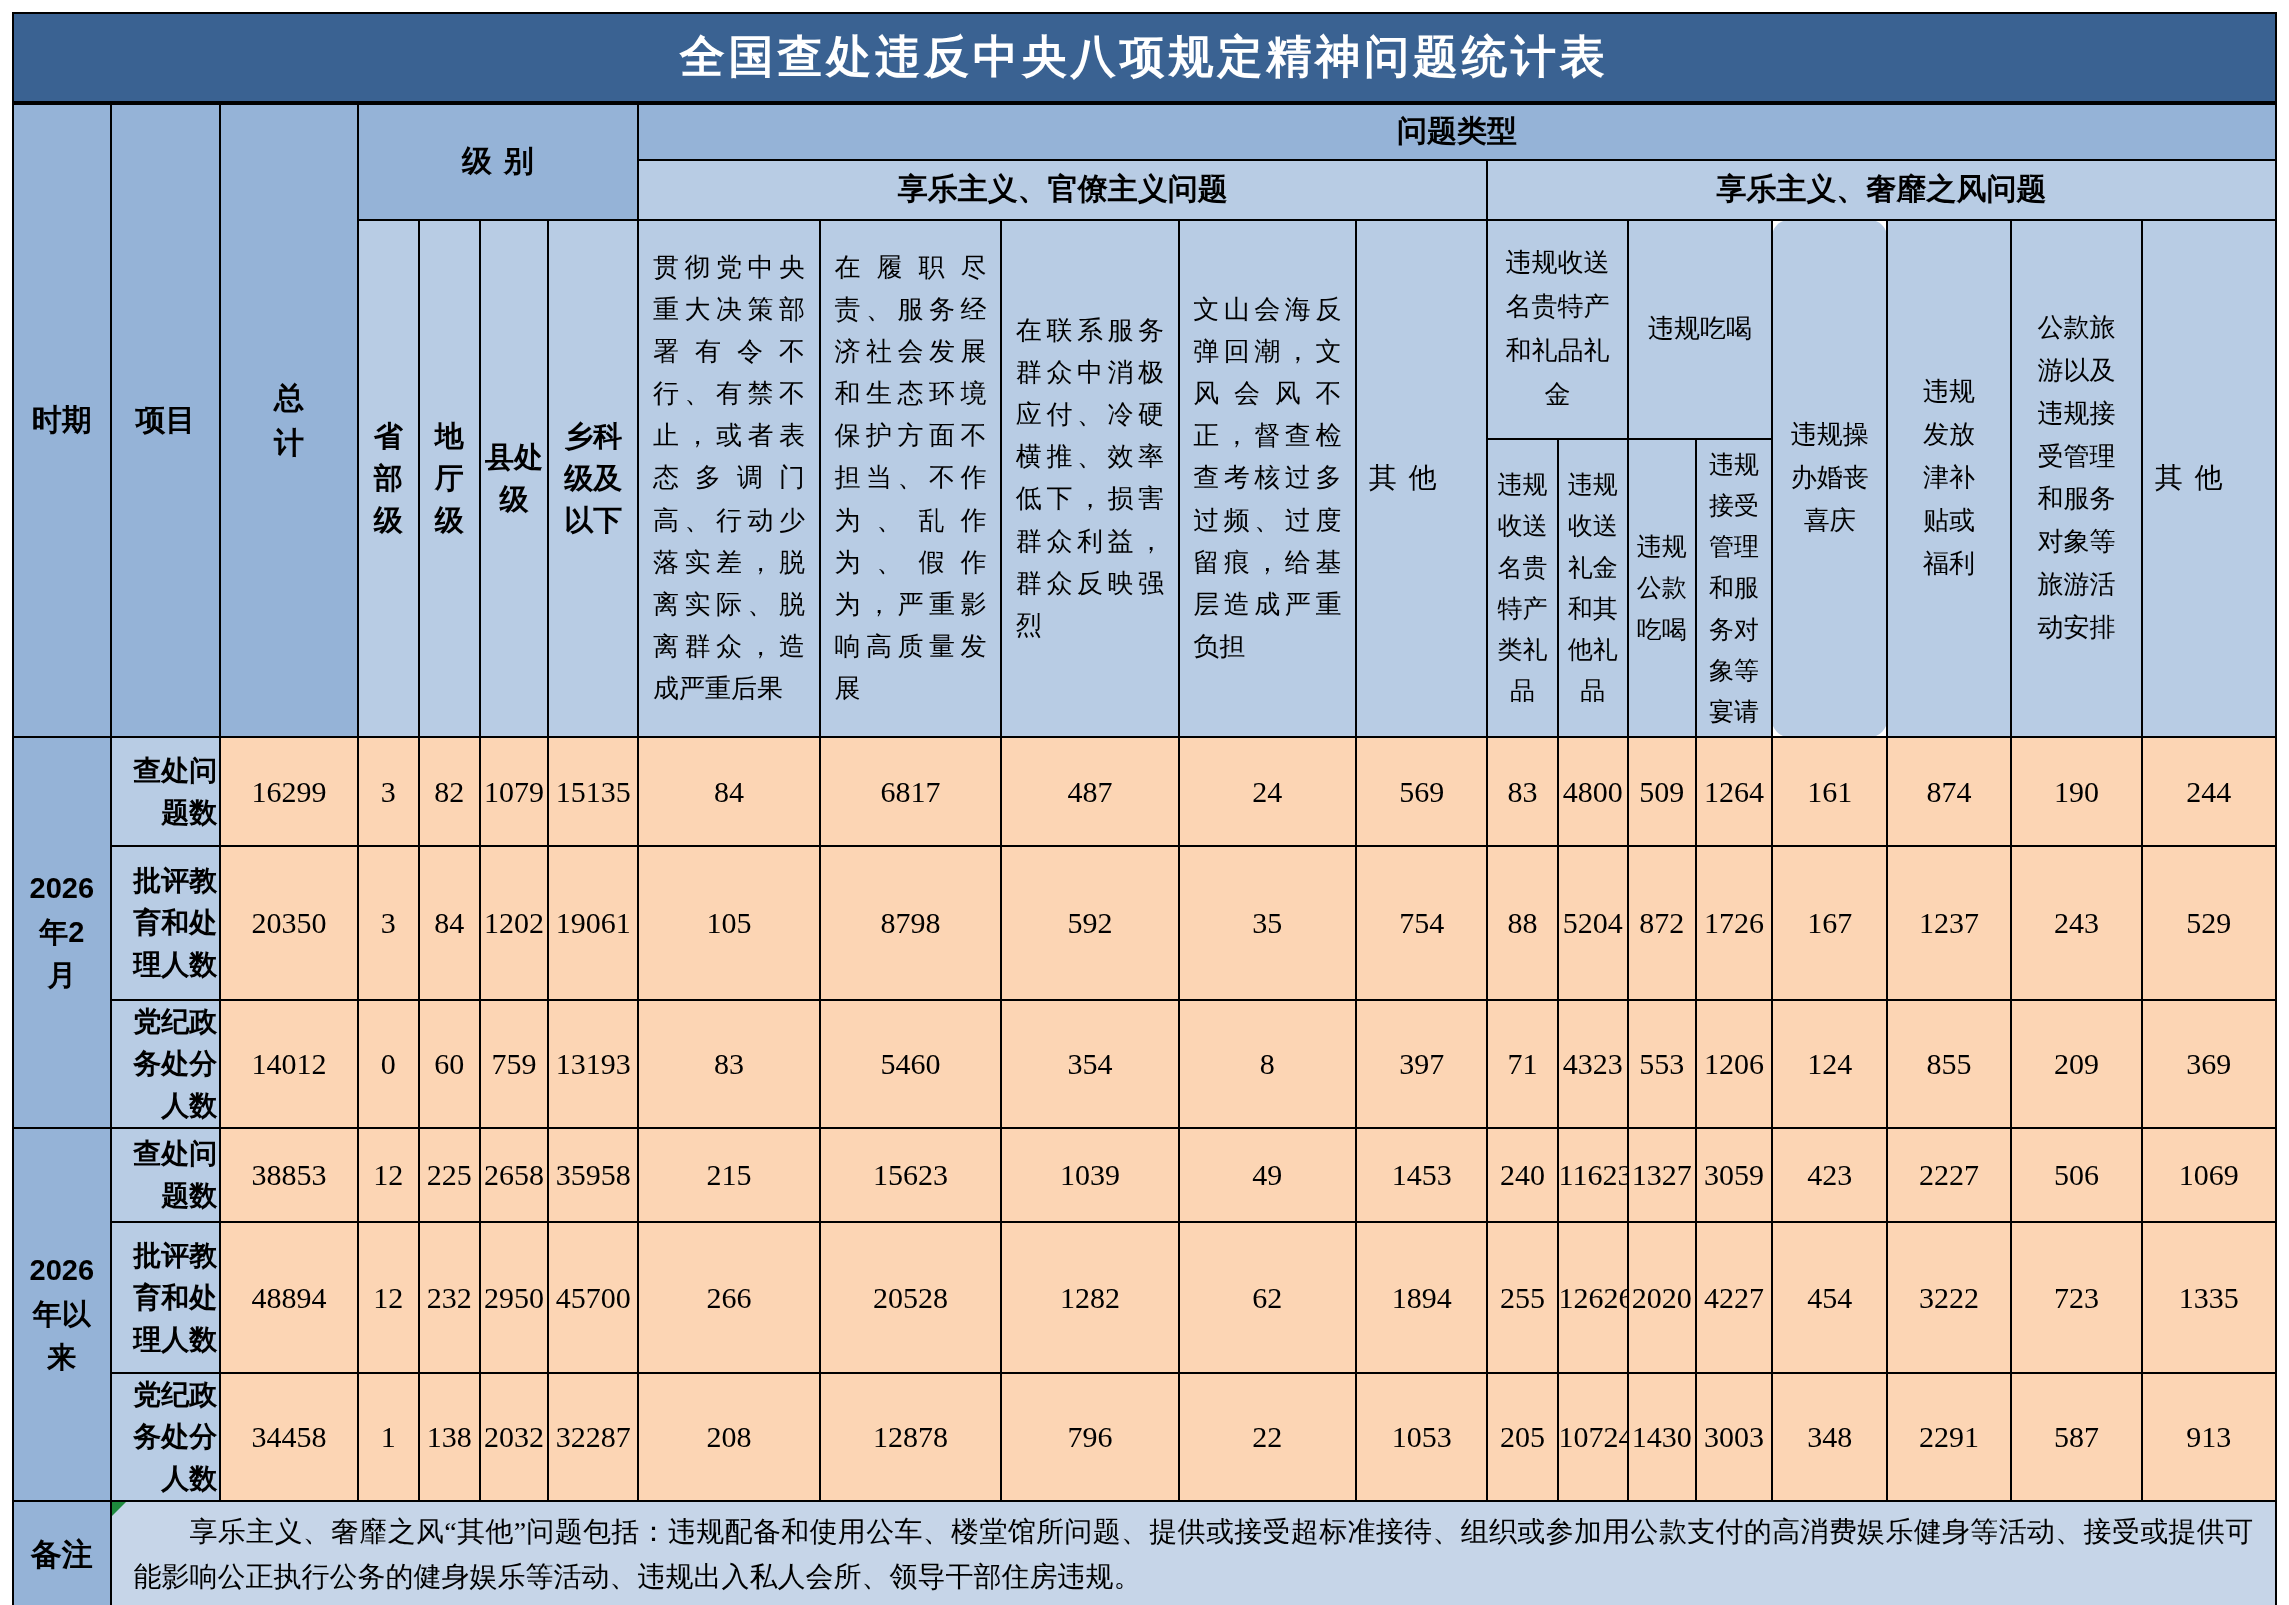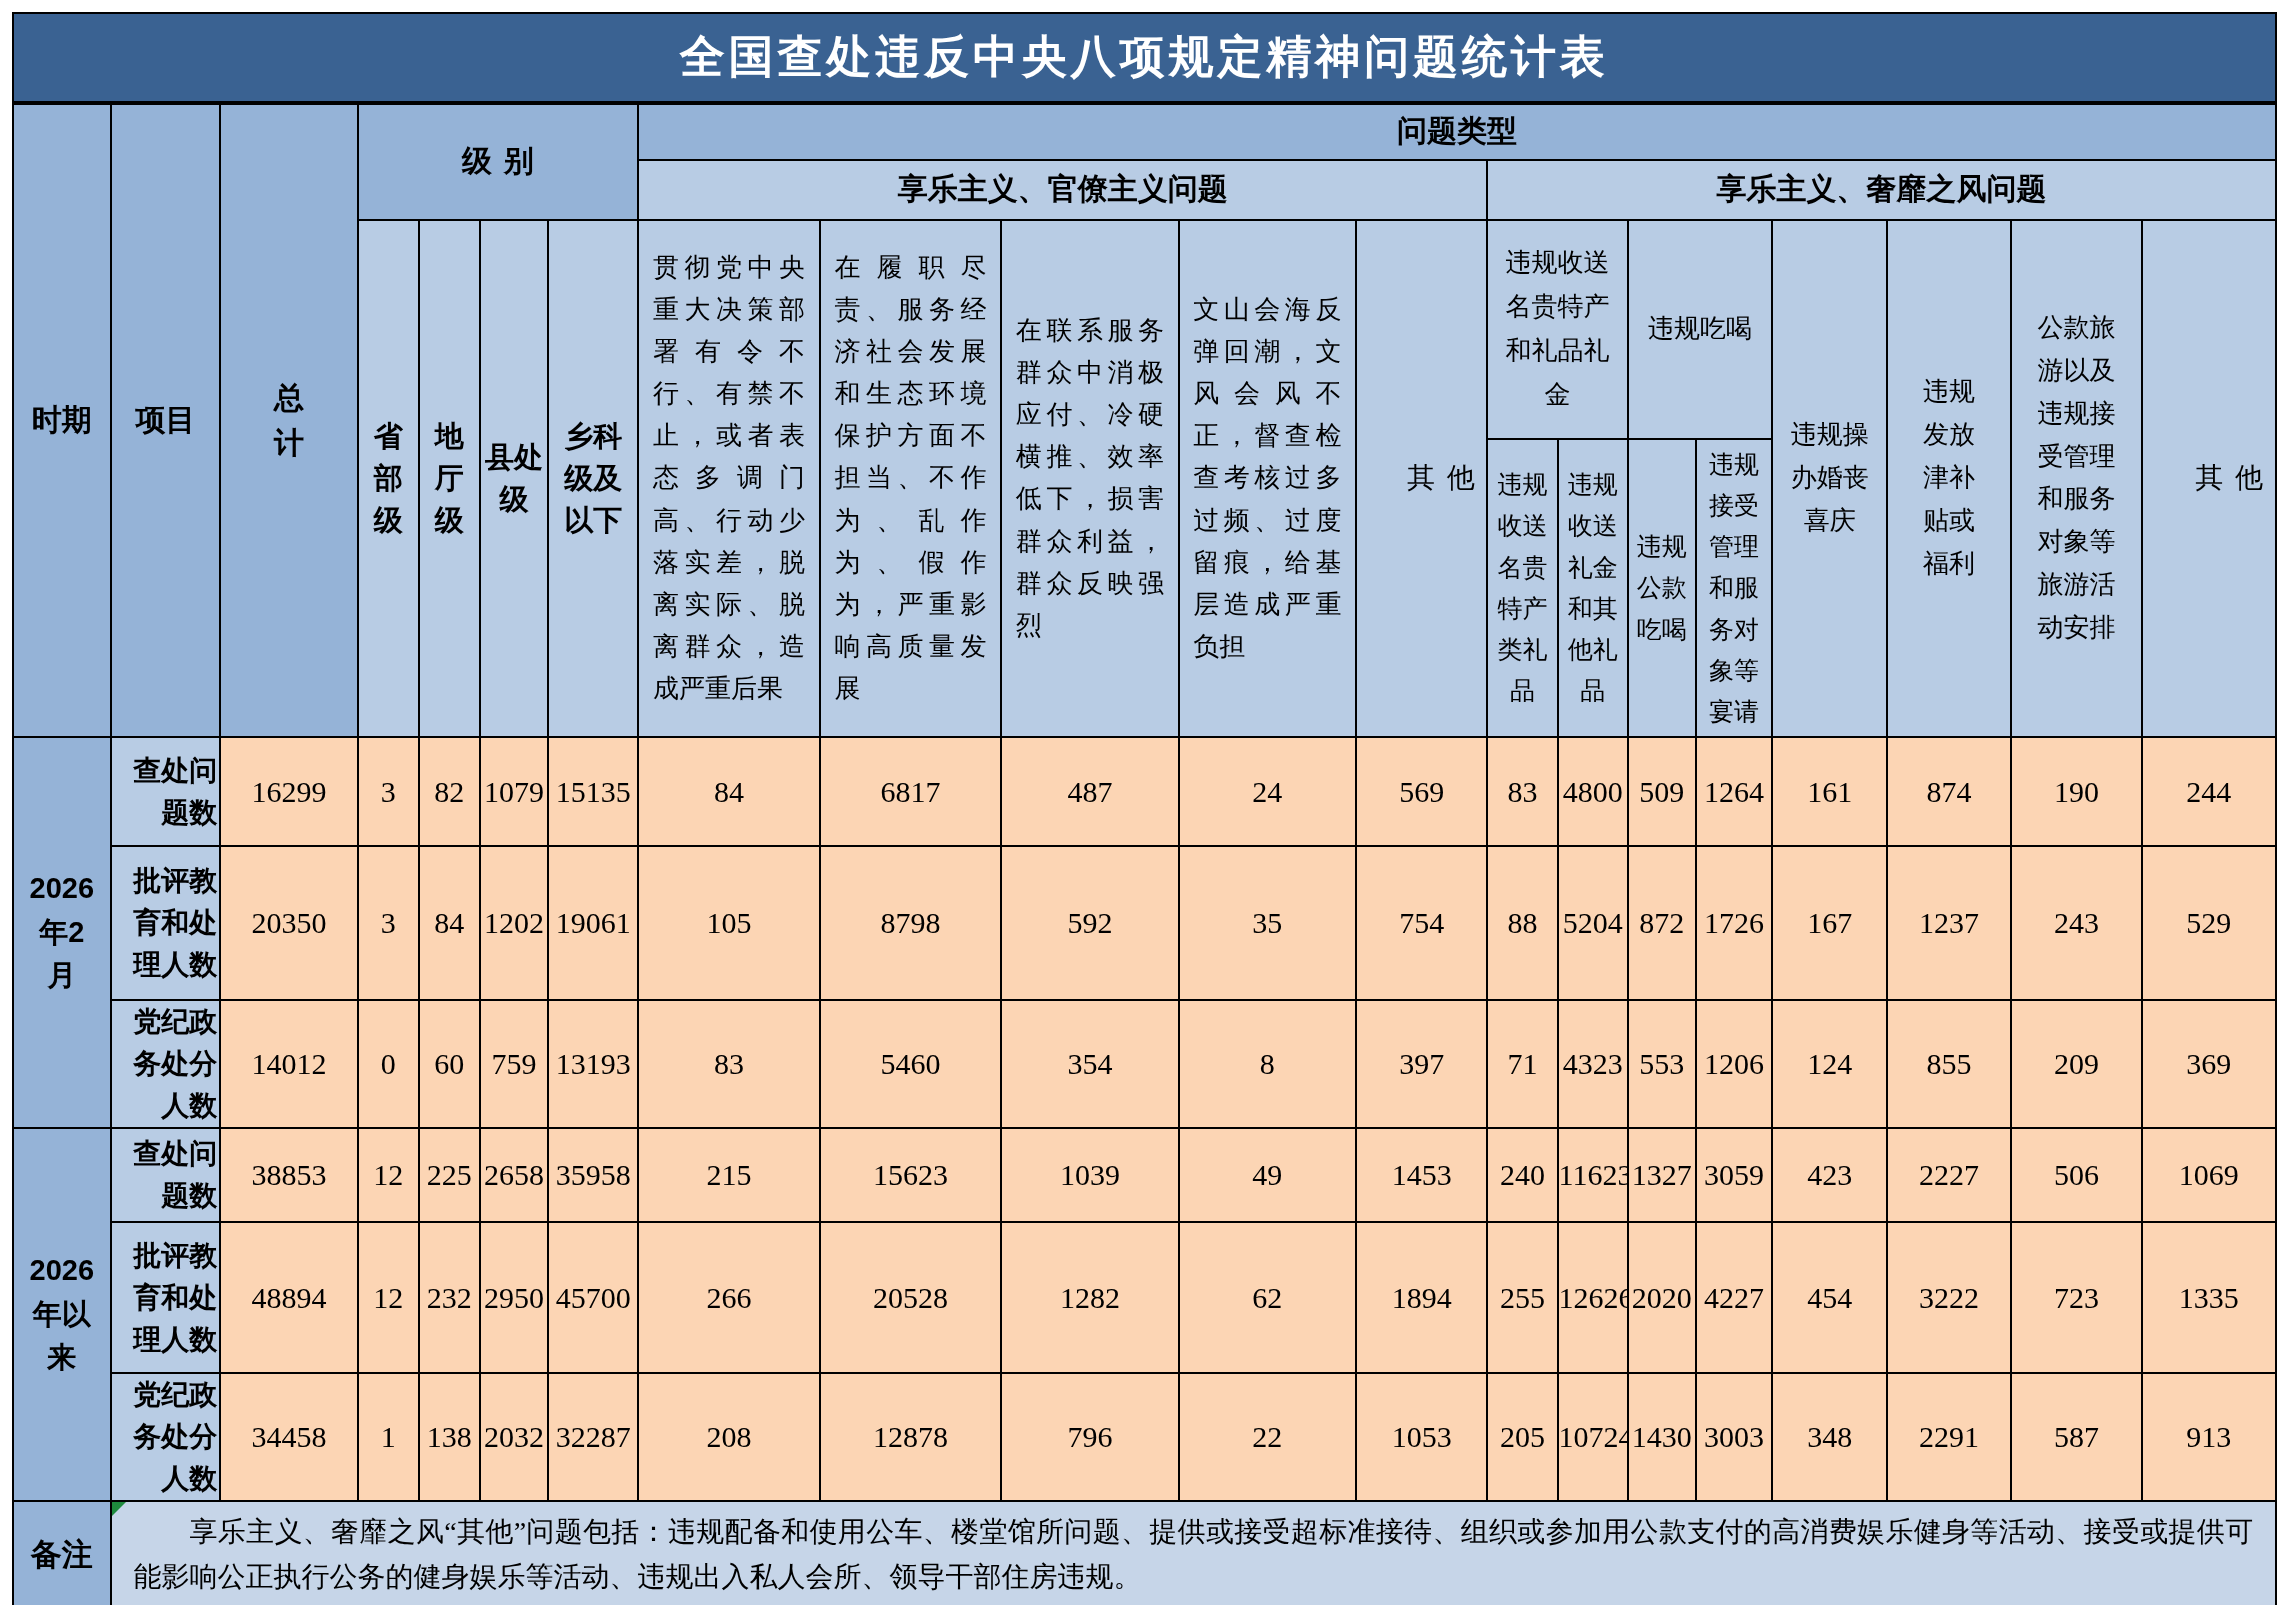--- a/index.html
+++ b/index.html
@@ -22,24 +22,24 @@
   .title{background:var(--title_bg);color:#fff;font-family:"Liberation Serif",serif;font-weight:bold;
          font-size:45px;text-align:center;letter-spacing:3.9px;border-bottom:4.9px solid #000;}
   .hdr{background:var(--header_dark);}
   .sub{background:var(--header_light);}
   .sans{font-family:"Liberation Sans",sans-serif;font-weight:700;font-size:30px;text-align:center;}
   .ls{letter-spacing:11.7px;text-indent:11.7px;}
   .stack{display:inline-block;width:1.15em;line-height:1.5;text-align:center;}
   .lvl{font-size:29px;line-height:1.45;padding:0 2px;}
   .desc{font-family:"Liberation Serif",serif;font-size:26px;line-height:1.62;text-align:justify;
         text-justify:inter-character;padding:11.7px 13.7px;}
-  .other{font-family:"Liberation Serif",serif;font-size:28px;text-align:right;letter-spacing:11.7px;text-indent:11.7px;}
+  .other{font-family:"Liberation Serif",serif;font-size:28px;text-align:left;letter-spacing:11.7px;text-indent:11.7px;}
   .gift{font-family:"Liberation Serif",serif;font-size:26px;text-align:center;line-height:1.7;padding:5.9px 9.8px;}
   .vnarrow{font-family:"Liberation Serif",serif;font-size:25px;line-height:1.65;text-align:center;padding:3.9px 2.9px;}
-  .w-wed{padding:0 13.7px;font-size:26px;}
+  .w-wed{padding:0 13.7px;font-size:26px;border-radius:17px;}
   .w-allow{padding:0 22px;font-size:26px;}
   .w-trav{padding:0 17.6px;font-size:26px;}
   .num{background:var(--data_bg);font-family:"Liberation Serif",serif;font-size:30px;text-align:center;}
   .period{font-size:29px;line-height:1.5;padding:0 14px;}
   .rowlbl{font-size:28px;line-height:1.5;padding:0 2px;background:var(--header_light);text-align:right;}
   .remark-label{background:var(--header_dark);font-family:"Liberation Sans",sans-serif;font-weight:700;
                 font-size:31px;text-align:center;}
   .remark-body{background:var(--remark_bg);position:relative;}
   .remark-text{font-family:"Liberation Serif",serif;font-size:28px;line-height:1.6;text-align:justify;
                text-justify:inter-character;padding:5.9px 21.5px;text-indent:2em;}

